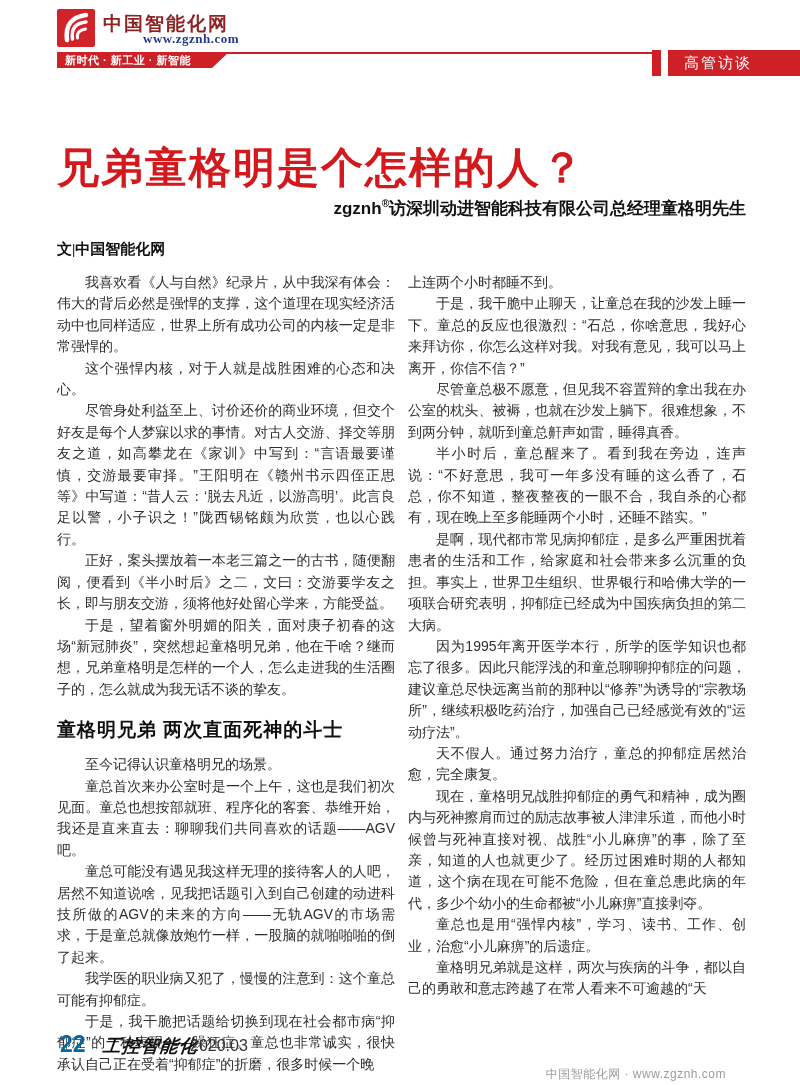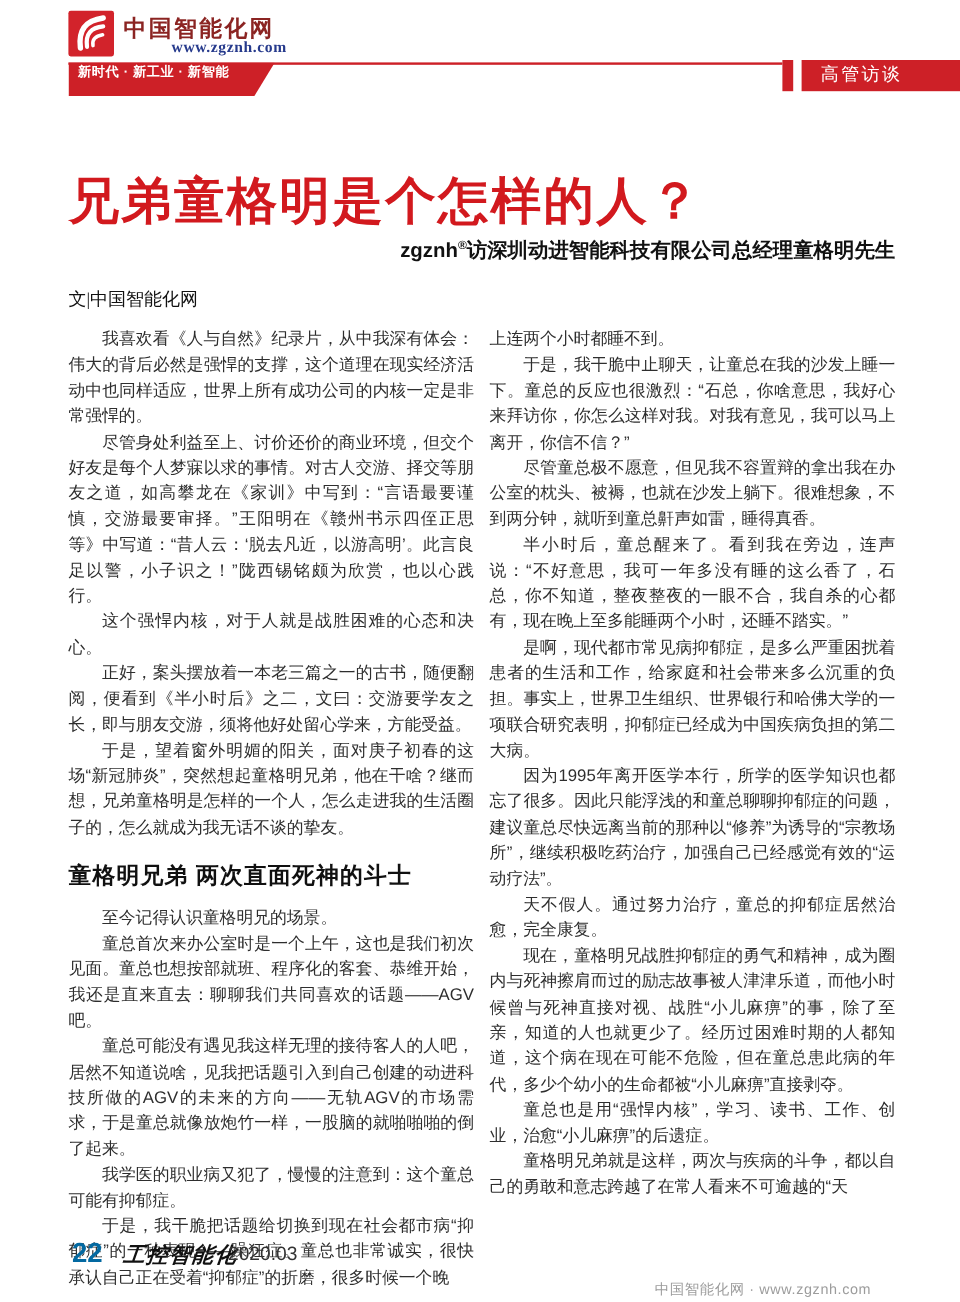--- a/index.html
+++ b/index.html
@@ -30,21 +30,21 @@
     font-weight: bold; font-size: 13px; letter-spacing: 0.5px;
     color: #263a8c;
     margin-left: 40px;
   }
   .banner-rule {
     position: absolute; left: 57px; top: 52px;
     width: 595px; height: 2px; background: #cd2027;
   }
   .slogan-banner {
     position: absolute; left: 57px; top: 52px;
-    width: 172px; height: 28px; background: #cd2027;
+    width: 172px; height: 16px; background: #cd2027;
     clip-path: polygon(0 0, 100% 0, calc(100% - 17px) 100%, 0 100%);
     color: #ffffff; font-size: 11px; font-weight: bold;
     line-height: 16px; padding-left: 8px; letter-spacing: 0.5px;
     box-sizing: border-box; white-space: nowrap;
   }
   .tag-accent {
     position: absolute; left: 652px; top: 50px;
     width: 9px; height: 26px; background: #cd2027;
   }
   .tag-block {
@@ -64,21 +64,21 @@
     color: #d2191e; white-space: nowrap;
   }
   .subtitle {
     margin-top: 1px; text-align: right;
     font-size: 17px; font-weight: bold; color: #111111;
   }
   .subtitle sup { font-size: 10px; }
   .byline {
     margin-top: 20px;
     font-family: "Liberation Serif", serif;
-    font-size: 15px; font-weight: normal; color: #111111;
+    font-size: 15px; font-weight: bold; color: #111111;
   }
   .columns { display: flex; gap: 13px; margin-top: 13px; }
   .col { width: 338px; }
   .para {
     margin: 0; text-indent: 2em; text-align: justify;
     font-size: 14px; line-height: 21.4px; color: #2e2e2e;
   }
   .col-right .para:first-child { text-indent: 0; }
   .section-heading {
     margin: 17px 0 11px 0;
@@ -136,22 +136,22 @@
 
   <div class="article">
     <h1 class="article-title">兄弟童格明是个怎样的人？</h1>
     <div class="subtitle"><span>zgznh</span><sup>®</sup><span>访深圳动进智能科技有限公司总经理童格明先生</span></div>
     <div class="byline">文|中国智能化网</div>
 
     <div class="columns">
       <div class="col col-left">
         <div>
             <p class="para">我喜欢看《人与自然》纪录片，从中我深有体会：伟大的背后必然是强悍的支撑，这个道理在现实经济活动中也同样适应，世界上所有成功公司的内核一定是非常强悍的。</p>
+            <p class="para">这个强悍内核，对于人就是战胜困难的心态和决心。</p>
             <p class="para">尽管身处利益至上、讨价还价的商业环境，但交个好友是每个人梦寐以求的事情。对古人交游、择交等朋友之道，如高攀龙在《家训》中写到：“言语最要谨慎，交游最要审择。”王阳明在《赣州书示四侄正思等》中写道：“昔人云：‘脱去凡近，以游高明’。此言良足以警，小子识之！”陇西锡铭颇为欣赏，也以心践行。</p>
-            <p class="para">这个强悍内核，对于人就是战胜困难的心态和决心。</p>
             <p class="para">正好，案头摆放着一本老三篇之一的古书，随便翻阅，便看到《半小时后》之二，文曰：交游要学友之长，即与朋友交游，须将他好处留心学来，方能受益。</p>
             <p class="para">于是，望着窗外明媚的阳关，面对庚子初春的这场“新冠肺炎”，突然想起童格明兄弟，他在干啥？继而想，兄弟童格明是怎样的一个人，怎么走进我的生活圈子的，怎么就成为我无话不谈的挚友。</p>
           </div>
         <h2 class="section-heading">童格明兄弟 两次直面死神的斗士</h2>
         <div>
             <p class="para">至今记得认识童格明兄的场景。</p>
             <p class="para">童总首次来办公室时是一个上午，这也是我们初次见面。童总也想按部就班、程序化的客套、恭维开始，我还是直来直去：聊聊我们共同喜欢的话题——AGV吧。</p>
             <p class="para">童总可能没有遇见我这样无理的接待客人的人吧，居然不知道说啥，见我把话题引入到自己创建的动进科技所做的AGV的未来的方向——无轨AGV的市场需求，于是童总就像放炮竹一样，一股脑的就啪啪啪的倒了起来。</p>
             <p class="para">我学医的职业病又犯了，慢慢的注意到：这个童总可能有抑郁症。</p>
             <p class="para">于是，我干脆把话题给切换到现在社会都市病“抑郁症”的一种表现——躁狂症。童总也非常诚实，很快承认自己正在受着“抑郁症”的折磨，很多时候一个晚</p>

